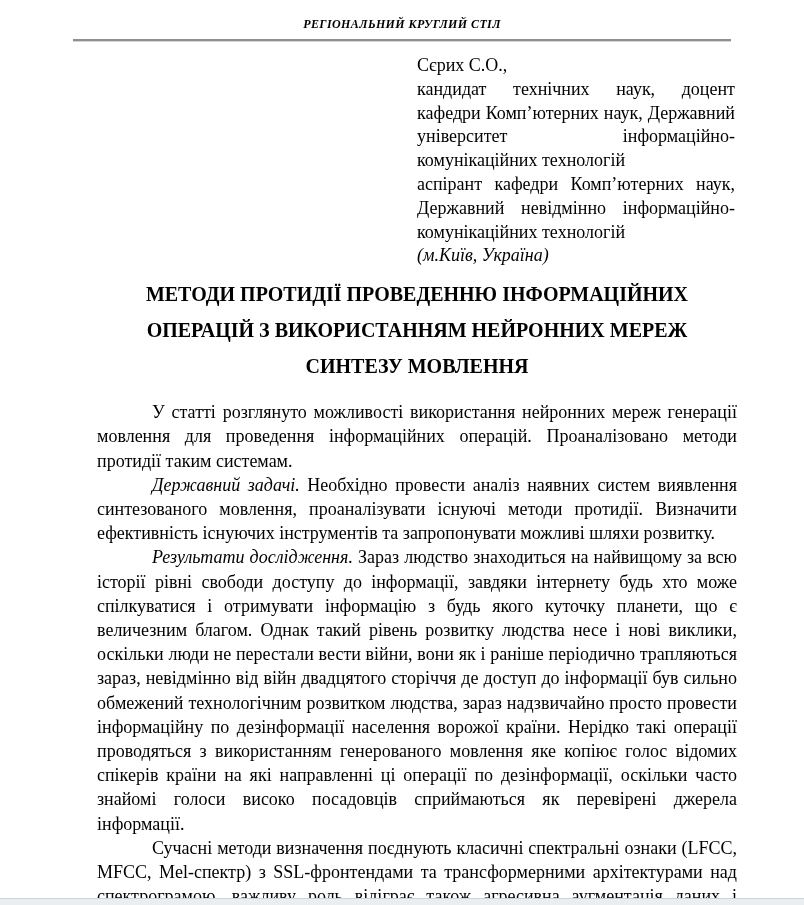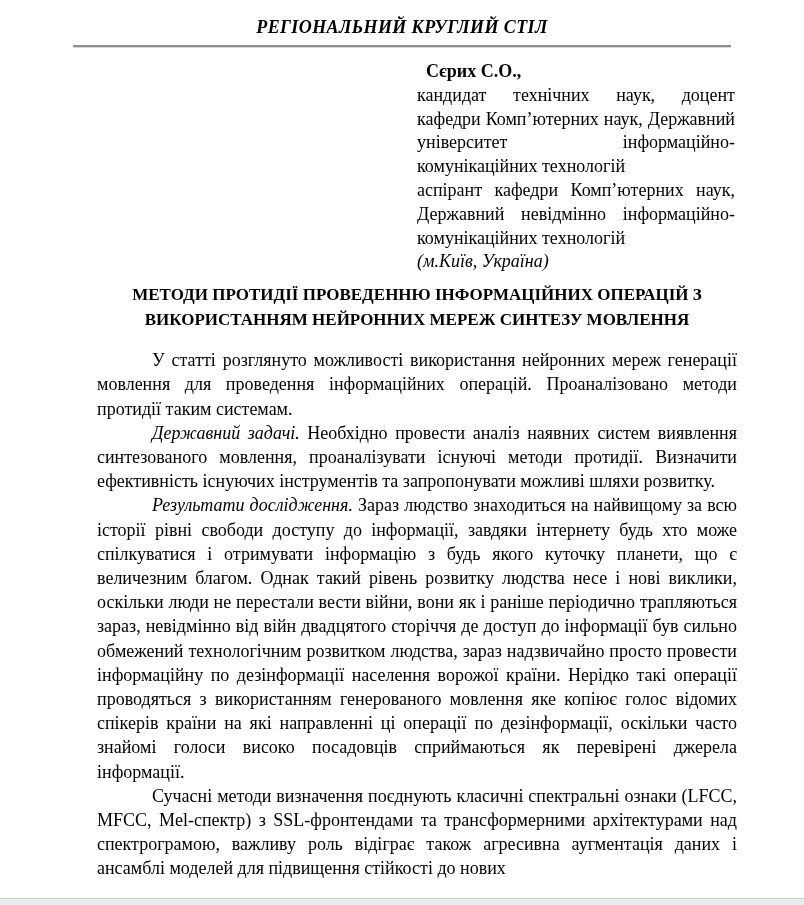--- a/index.html
+++ b/index.html
@@ -14,21 +14,21 @@
     position: relative;
     width: 804px; height: 905px;
     background: #ffffff;
     overflow: hidden;
   }
   .running-head {
     padding-top: 17px;
     text-align: center;
     font-weight: bold;
     font-style: italic;
-    font-size: 18px;
+    font-size: 12px;
     letter-spacing: 0.4px;
   }
   .head-rule {
     width: 658px;
     margin: 7px auto 0 auto;
     border: 0;
     border-top: 2px solid #8f8f8f;
     border-bottom: 1px solid #d6d6d6;
     height: 0;
   }
@@ -36,29 +36,29 @@
     margin-left: 97px;
     margin-right: 67px; 
     margin-top: 12px;
   }
   .authors-block {
     width: 318px;
     margin-left: 320px;
     font-size: 18px;
     line-height: 23.8px;
   }
-  .author-name { font-weight: bold; margin-left: 9px; }
+  .author-name { font-weight: normal; }
   .affiliation { text-align: justify; }
   .location { font-style: italic; }
   .article-title {
     margin-top: 8px;
     text-align: center;
     font-weight: bold;
-    font-size: 17px;
-    line-height: 25px;
+    font-size: 20px;
+    line-height: 36px;
   }
   .body-text {
     margin-top: 16px;
     font-size: 18px;
     line-height: 24.2px;
   }
   .para {
     margin: 0;
     text-align: justify;
     text-indent: 55px;

